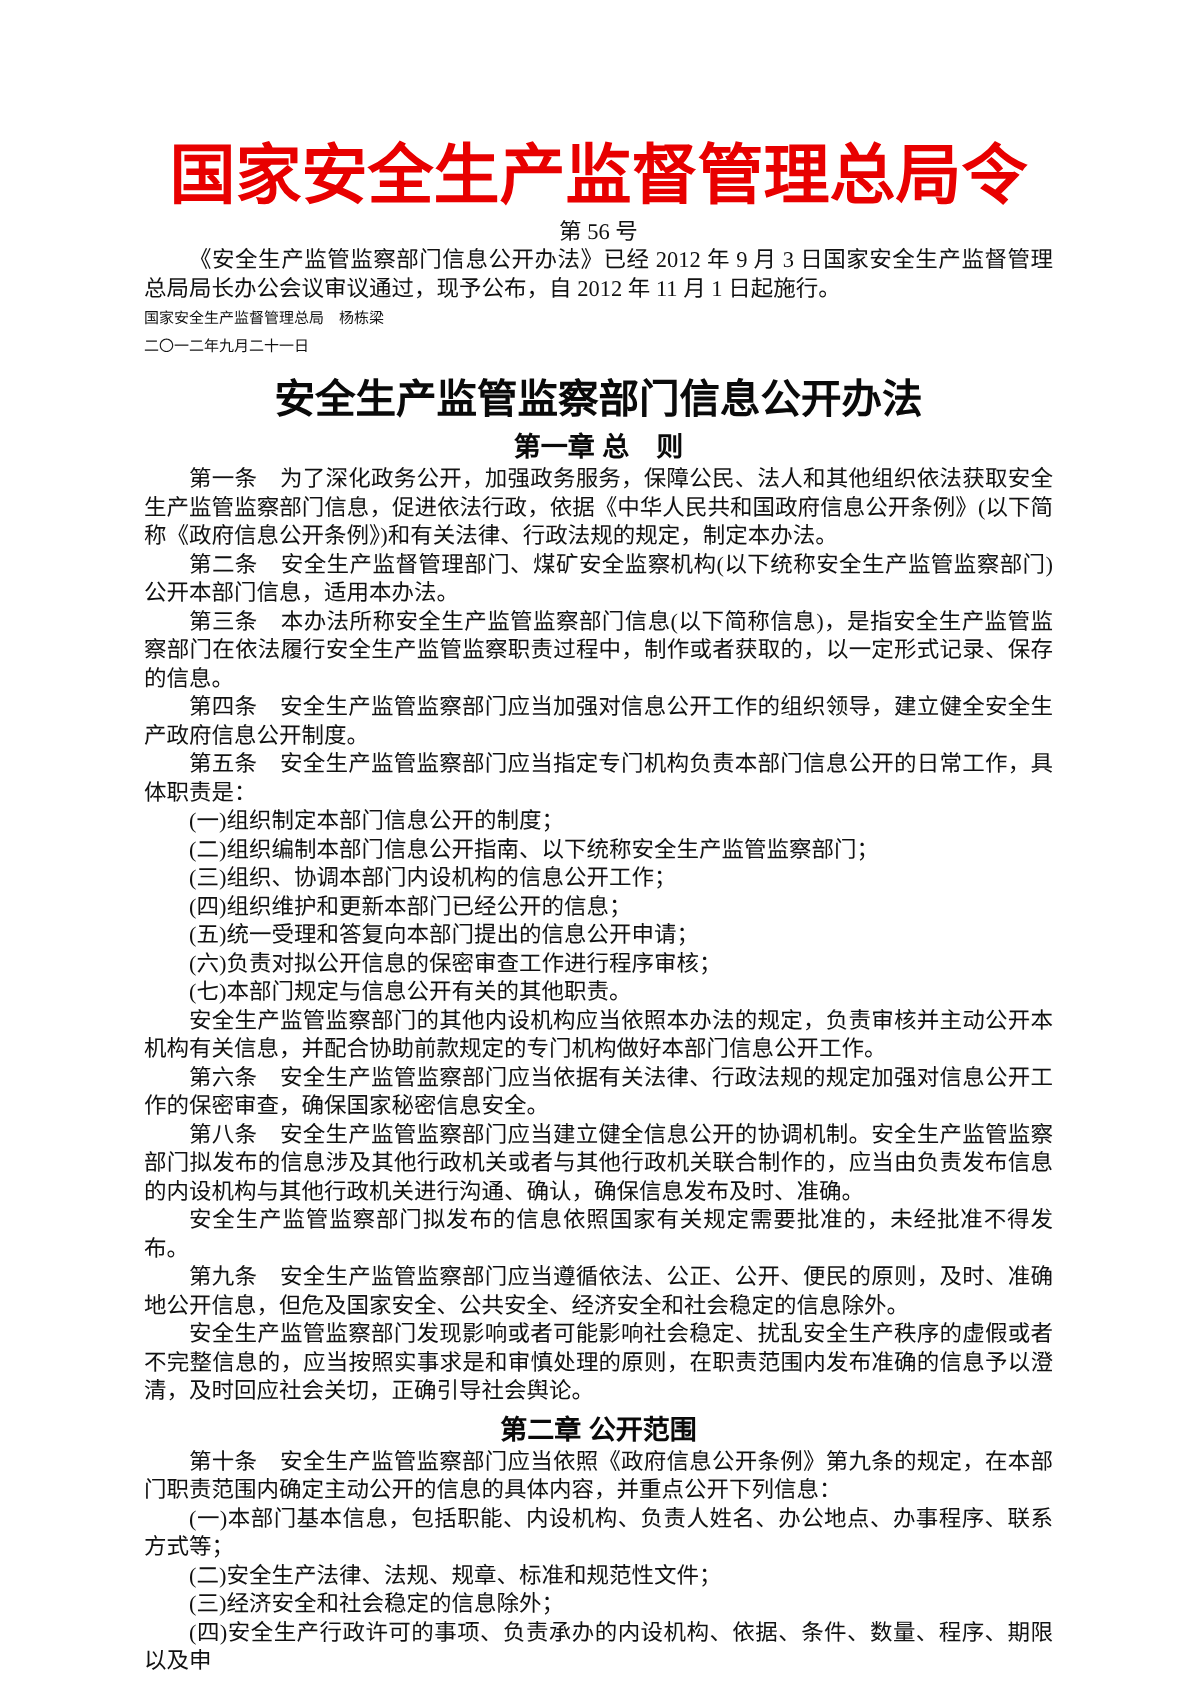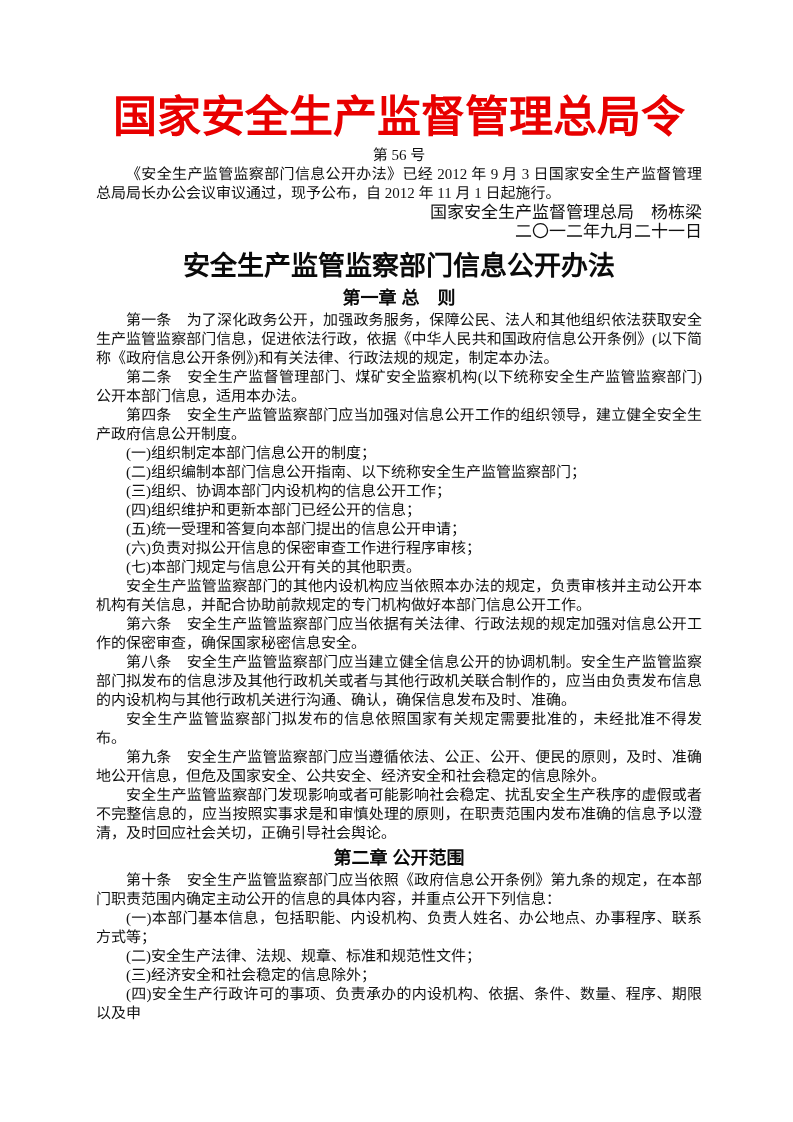--- a/index.html
+++ b/index.html
@@ -30,23 +30,22 @@
     text-align: center;
     margin-top: 2px;
   }
   .announcement {
     font-size: 15px;
     line-height: 19px;
     text-indent: 2em;
     text-align: justify;
   }
   .sig-line {
-    font-size: 17px;
+    font-size: 10px;
     line-height: 19px;
-    text-align: right;
   }
   .reg-title {
     font-size: 27px;
     font-weight: bold;
     line-height: 33px;
     text-align: center;
     margin-top: 9px;
     font-family: "Liberation Sans", "DejaVu Sans", sans-serif;
     color: #0a0a0a;
   }
@@ -79,21 +78,23 @@
     <div class="sig-line">国家安全生产监督管理总局　杨栋梁</div>
     <div class="sig-line">二〇一二年九月二十一日</div>
   </div>
 
   <div class="reg-title">安全生产监管监察部门信息公开办法</div>
 
   <div>
     <div class="chapter-heading">第一章 总　则</div>
     <p class="para">第一条　为了深化政务公开，加强政务服务，保障公民、法人和其他组织依法获取安全生产监管监察部门信息，促进依法行政，依据《中华人民共和国政府信息公开条例》(以下简称《政府信息公开条例》)和有关法律、行政法规的规定，制定本办法。</p>
     <p class="para">第二条　安全生产监督管理部门、煤矿安全监察机构(以下统称安全生产监管监察部门)公开本部门信息，适用本办法。</p>
+    <p class="para">第三条　本办法所称安全生产监管监察部门信息(以下简称信息)，是指安全生产监管监察部门在依法履行安全生产监管监察职责过程中，制作或者获取的，以一定形式记录、保存的信息。</p>
     <p class="para">第四条　安全生产监管监察部门应当加强对信息公开工作的组织领导，建立健全安全生产政府信息公开制度。</p>
+    <p class="para">第五条　安全生产监管监察部门应当指定专门机构负责本部门信息公开的日常工作，具体职责是：</p>
     <p class="para">(一)组织制定本部门信息公开的制度；</p>
     <p class="para">(二)组织编制本部门信息公开指南、以下统称安全生产监管监察部门；</p>
     <p class="para">(三)组织、协调本部门内设机构的信息公开工作；</p>
     <p class="para">(四)组织维护和更新本部门已经公开的信息；</p>
     <p class="para">(五)统一受理和答复向本部门提出的信息公开申请；</p>
     <p class="para">(六)负责对拟公开信息的保密审查工作进行程序审核；</p>
     <p class="para">(七)本部门规定与信息公开有关的其他职责。</p>
     <p class="para">安全生产监管监察部门的其他内设机构应当依照本办法的规定，负责审核并主动公开本机构有关信息，并配合协助前款规定的专门机构做好本部门信息公开工作。</p>
     <p class="para">第六条　安全生产监管监察部门应当依据有关法律、行政法规的规定加强对信息公开工作的保密审查，确保国家秘密信息安全。</p>
     <p class="para">第八条　安全生产监管监察部门应当建立健全信息公开的协调机制。安全生产监管监察部门拟发布的信息涉及其他行政机关或者与其他行政机关联合制作的，应当由负责发布信息的内设机构与其他行政机关进行沟通、确认，确保信息发布及时、准确。</p>

